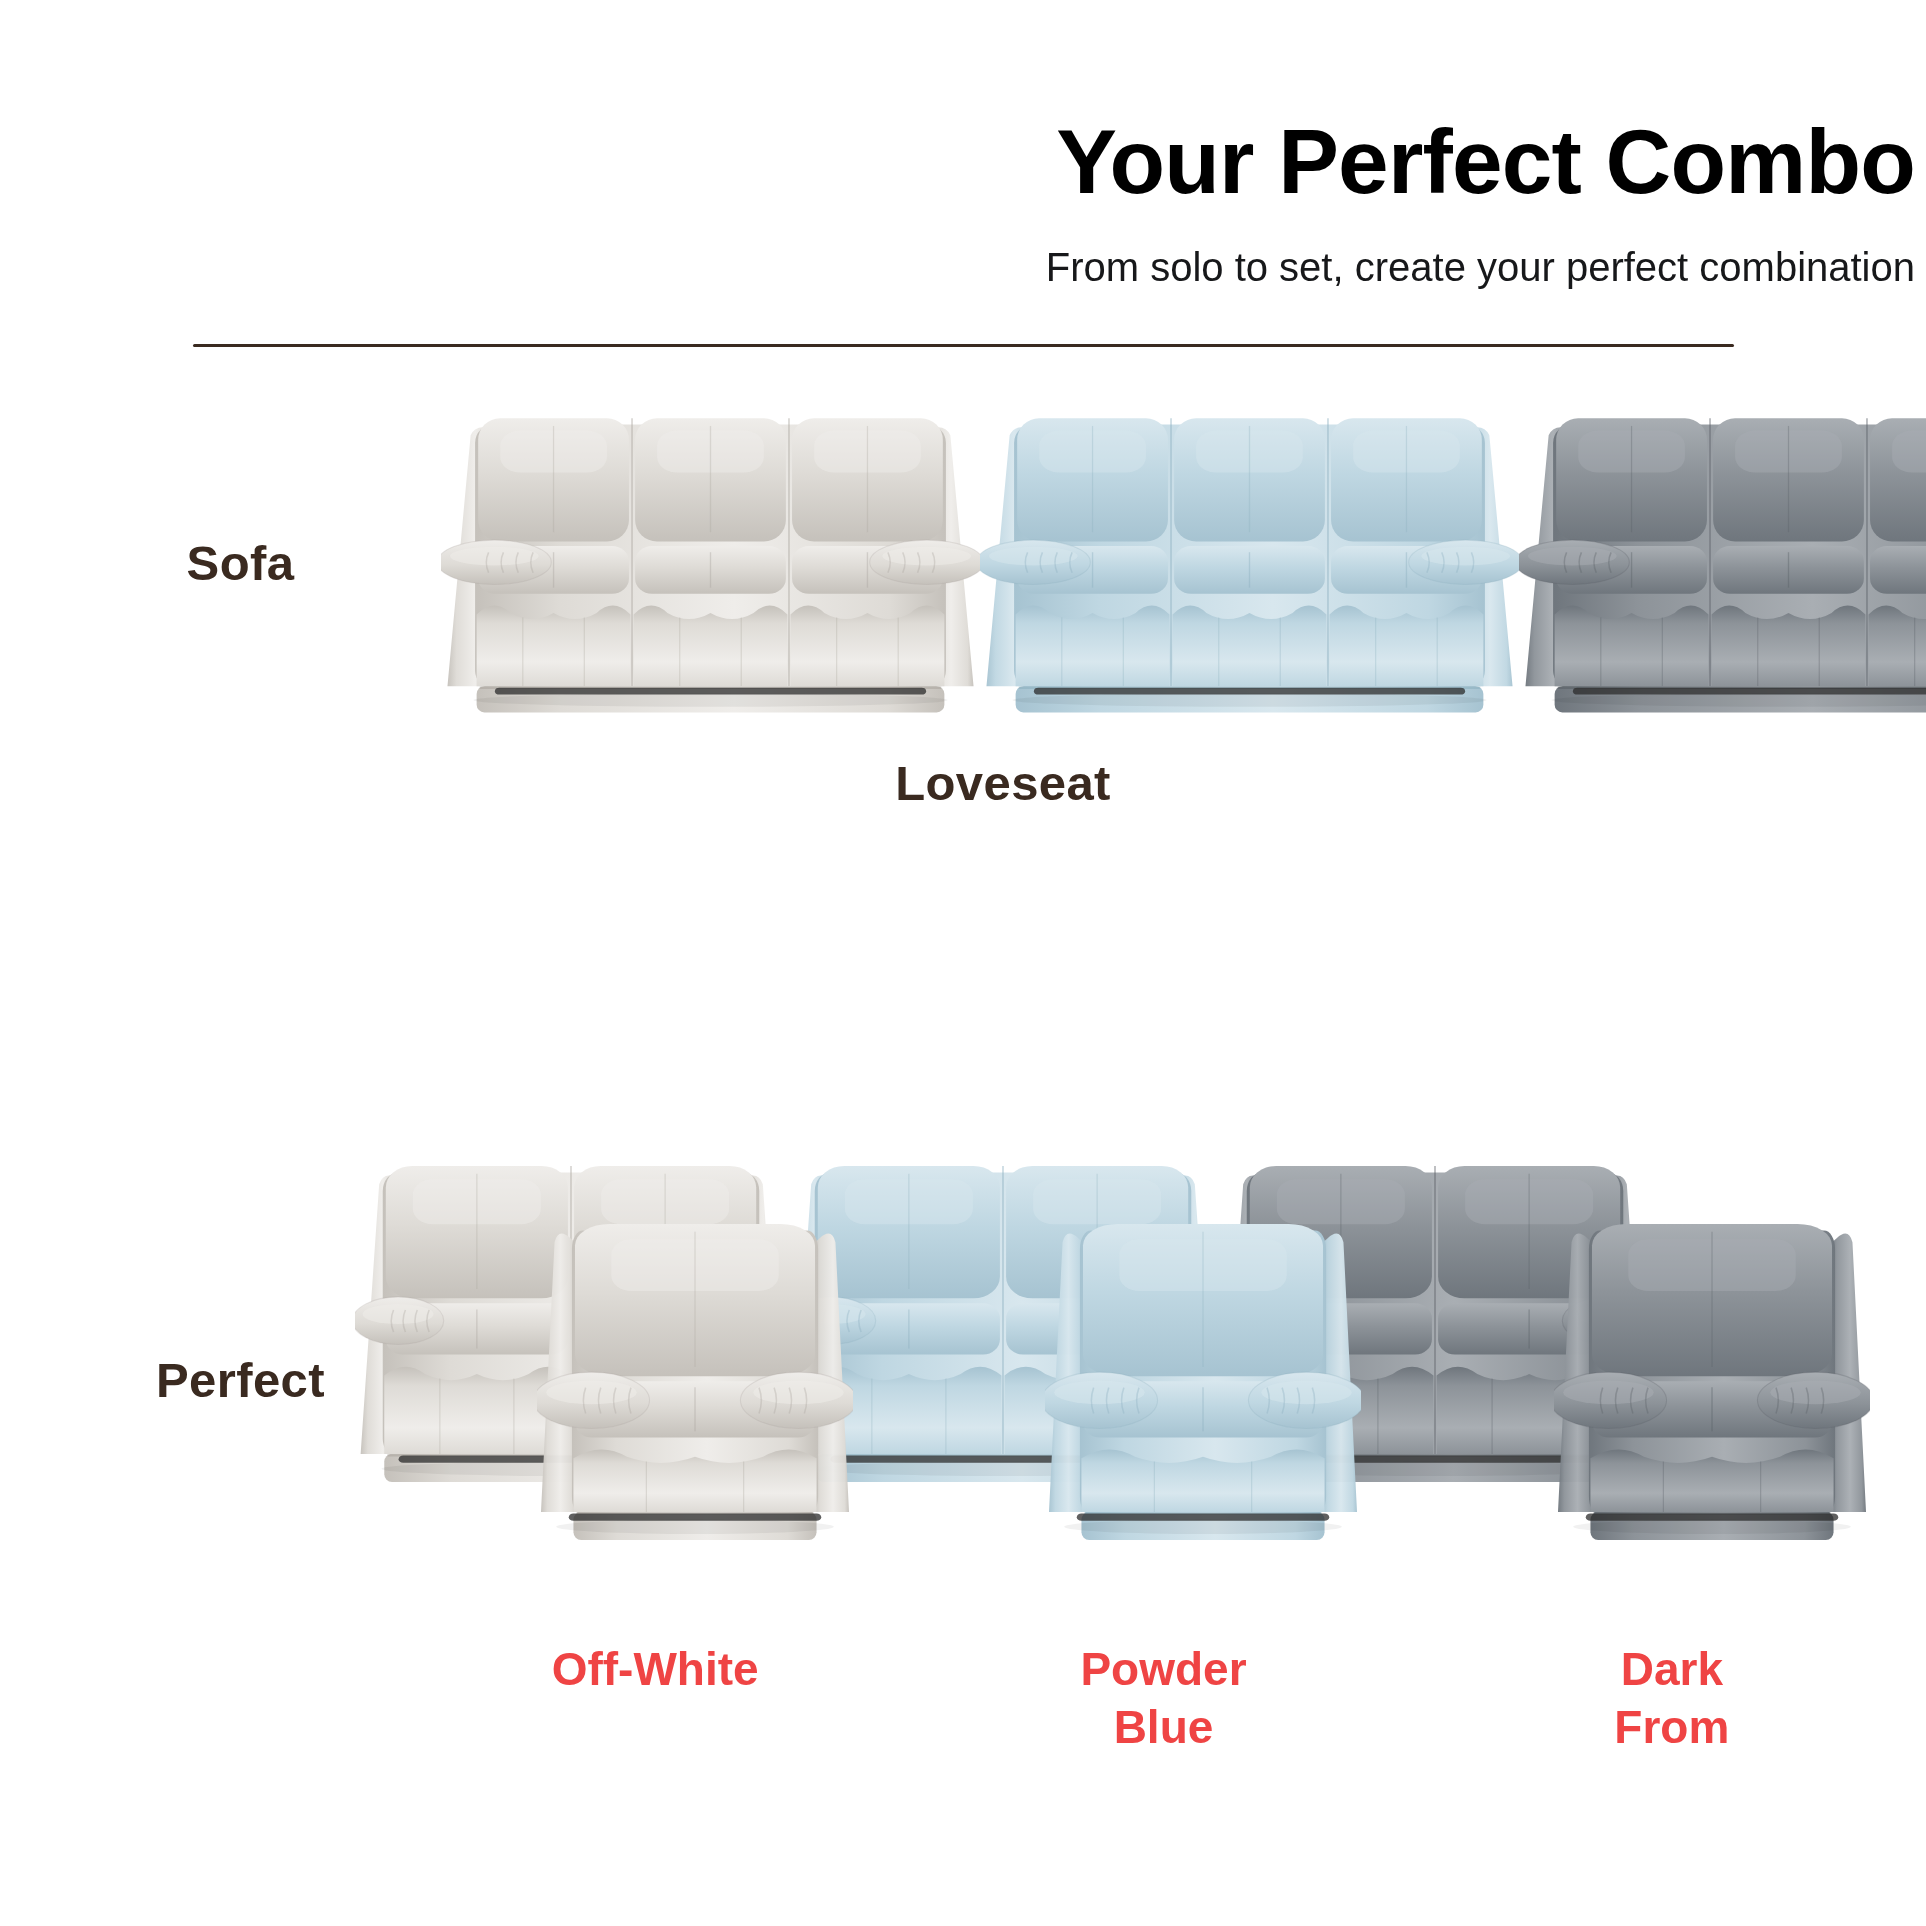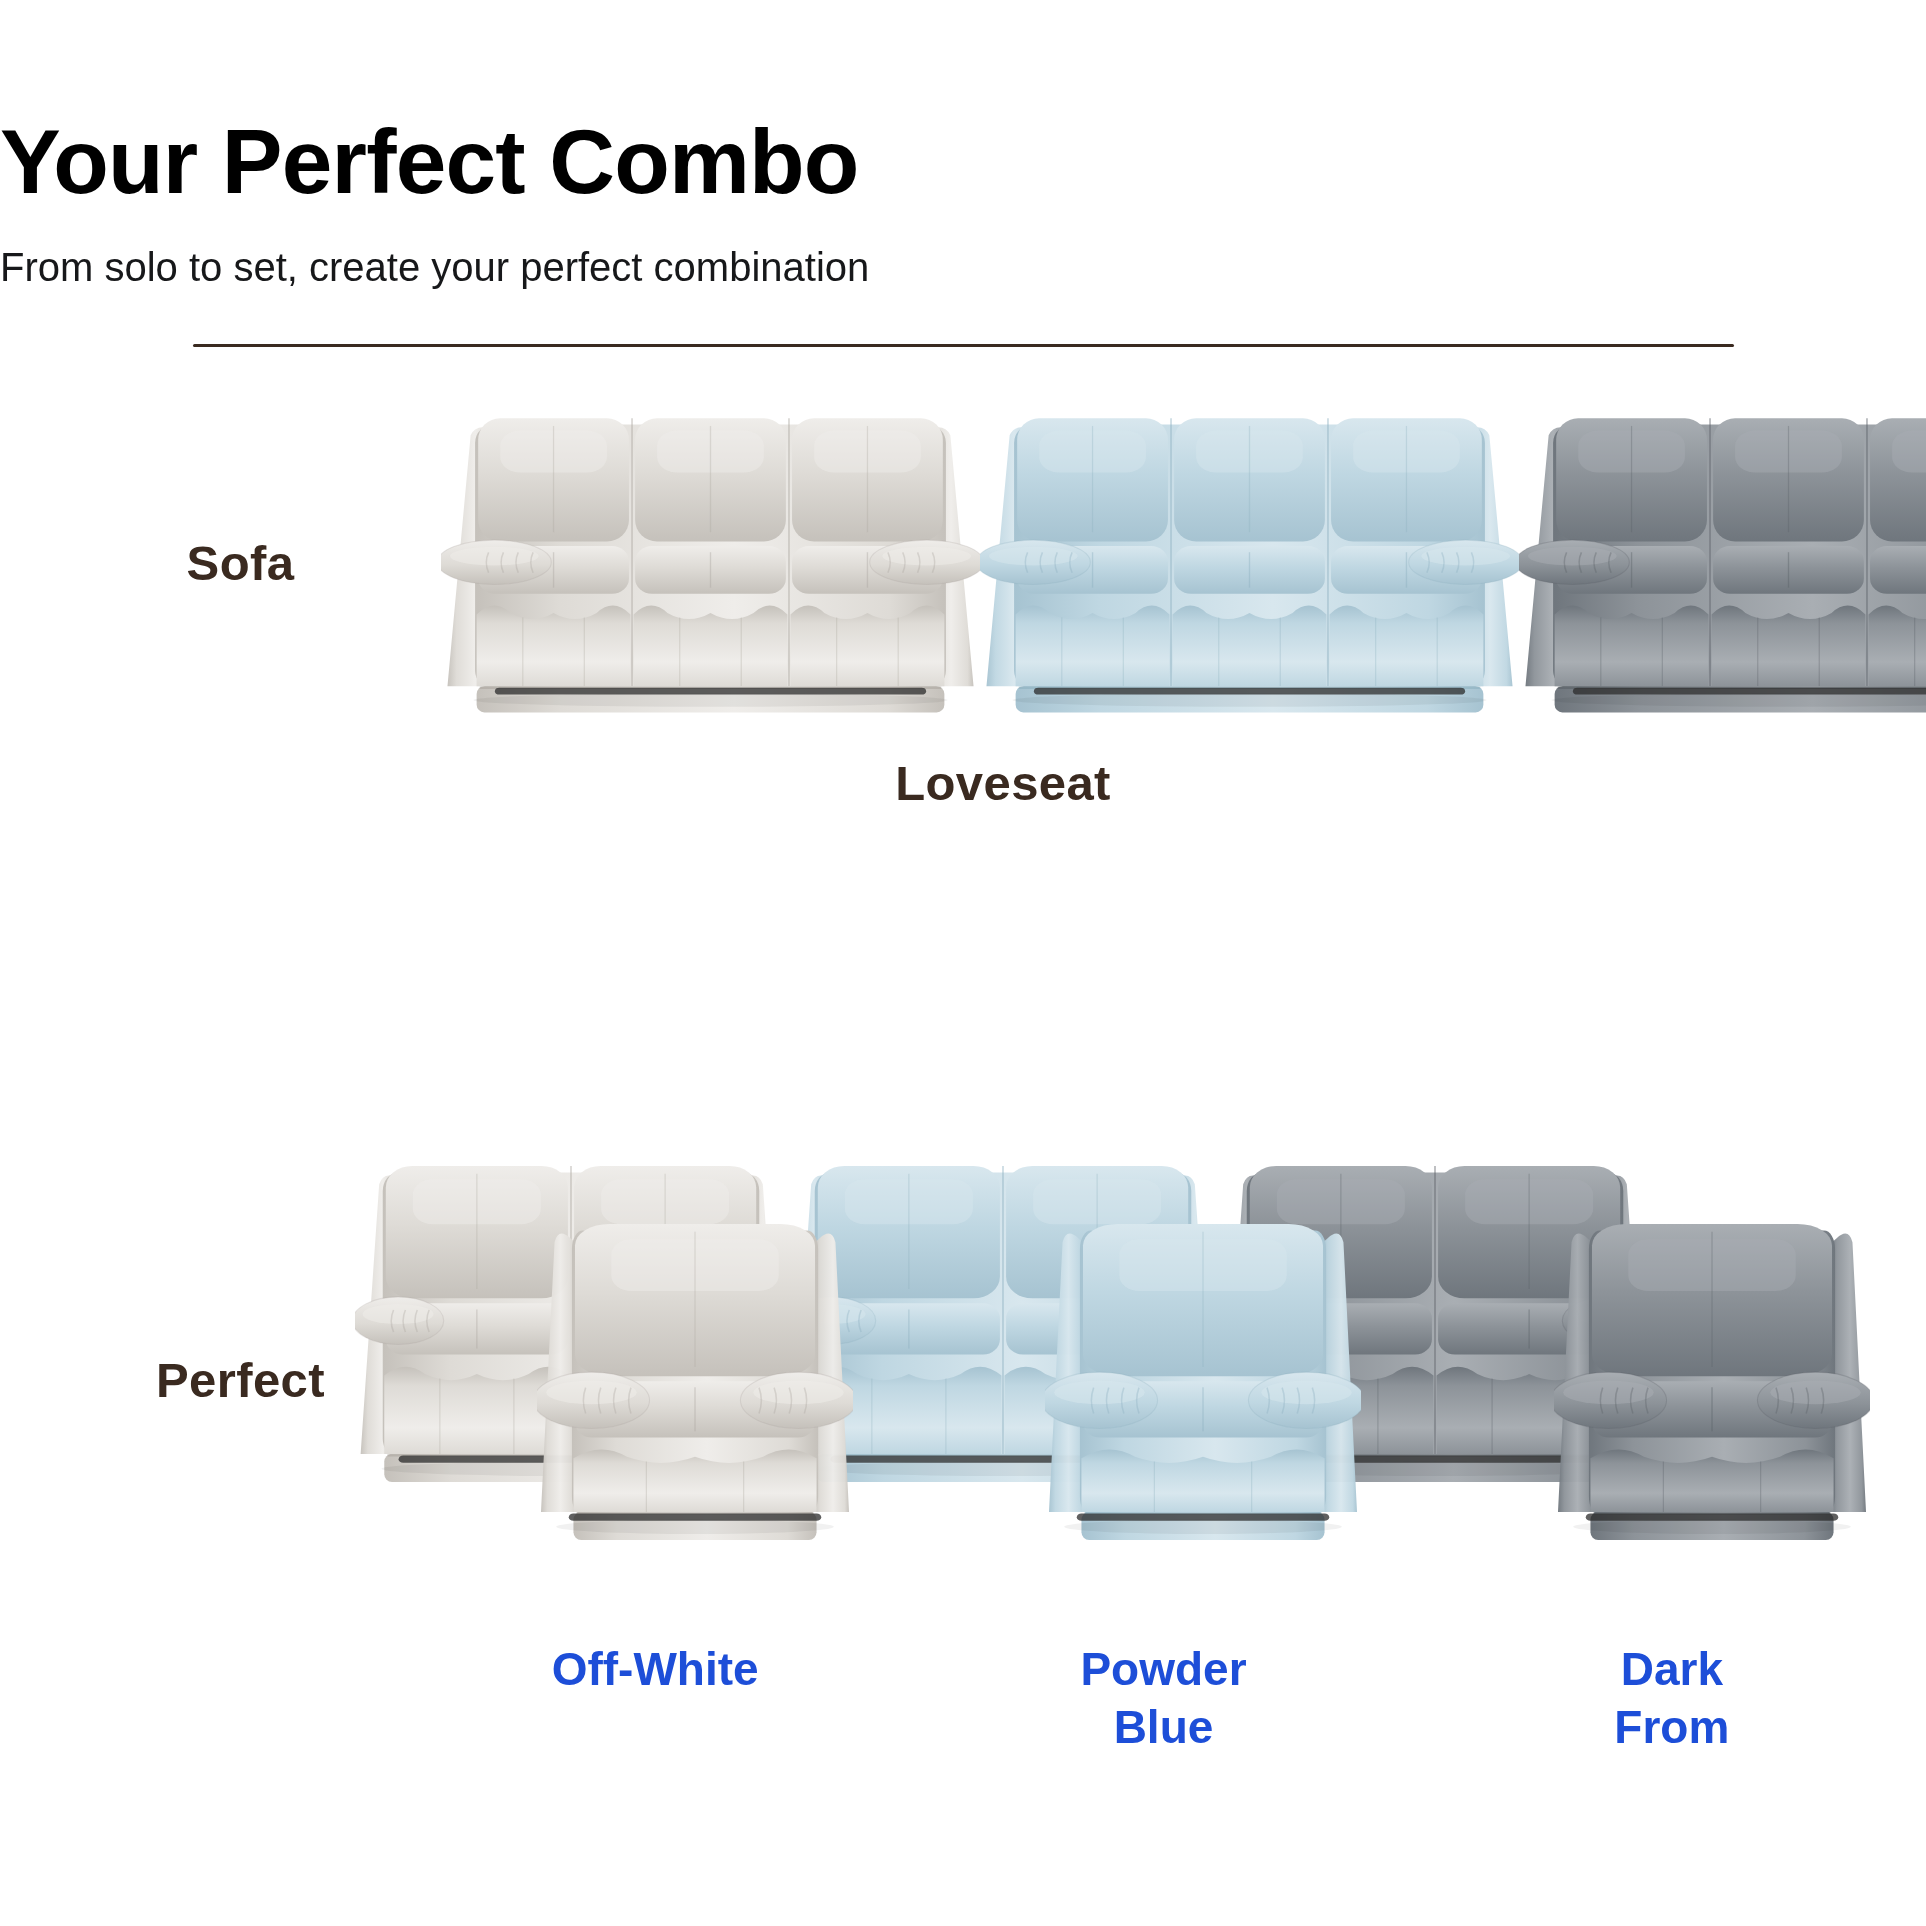--- a/index.html
+++ b/index.html
@@ -5,21 +5,21 @@
   html,body{margin:0;padding:0;}
   body{
     width:1926px;height:1926px;background:#ffffff;
     font-family:"Liberation Sans", sans-serif;
     -webkit-font-smoothing:antialiased;
     overflow:hidden;
   }
   .page{position:relative;width:1926px;height:1926px;}
 
   
-  .header{position:absolute;left:0;top:0;width:1915px;text-align:left;}
+  .header{position:absolute;left:0;top:0;width:1915px;text-align:right;}
   .title{
     font-size:91px;font-weight:bold;color:#000000;
     letter-spacing:-0.8px;line-height:1;margin-top:116px;
   }
   .subtitle{
     font-size:40px;font-weight:normal;color:#17181a;
     line-height:1;margin-top:40px;
   }
   .divider{
     position:absolute;left:193px;top:344px;width:1541px;height:3.1px;
@@ -42,21 +42,21 @@
   .cell{flex:1 1 0;display:flex;align-items:center;justify-content:center;}
 
   .piece{display:block;}
 
   
   .footer{position:absolute;left:0;top:1641px;width:1926px;display:flex;}
   .foot-spacer{width:401px;flex:0 0 401px;}
   .foot-cells{flex:1 1 auto;display:flex;}
   .foot-cell{
     flex:1 1 0;text-align:center;
-    font-size:46px;font-weight:bold;color:#1d4ed8;
+    font-size:46px;font-weight:bold;color:#ef4444;
     line-height:1.25;
   }
   .foot-cell span{display:block;}
 </style>
 </head>
 <body>
 
 <div class="page">
 
   <div class="header">

